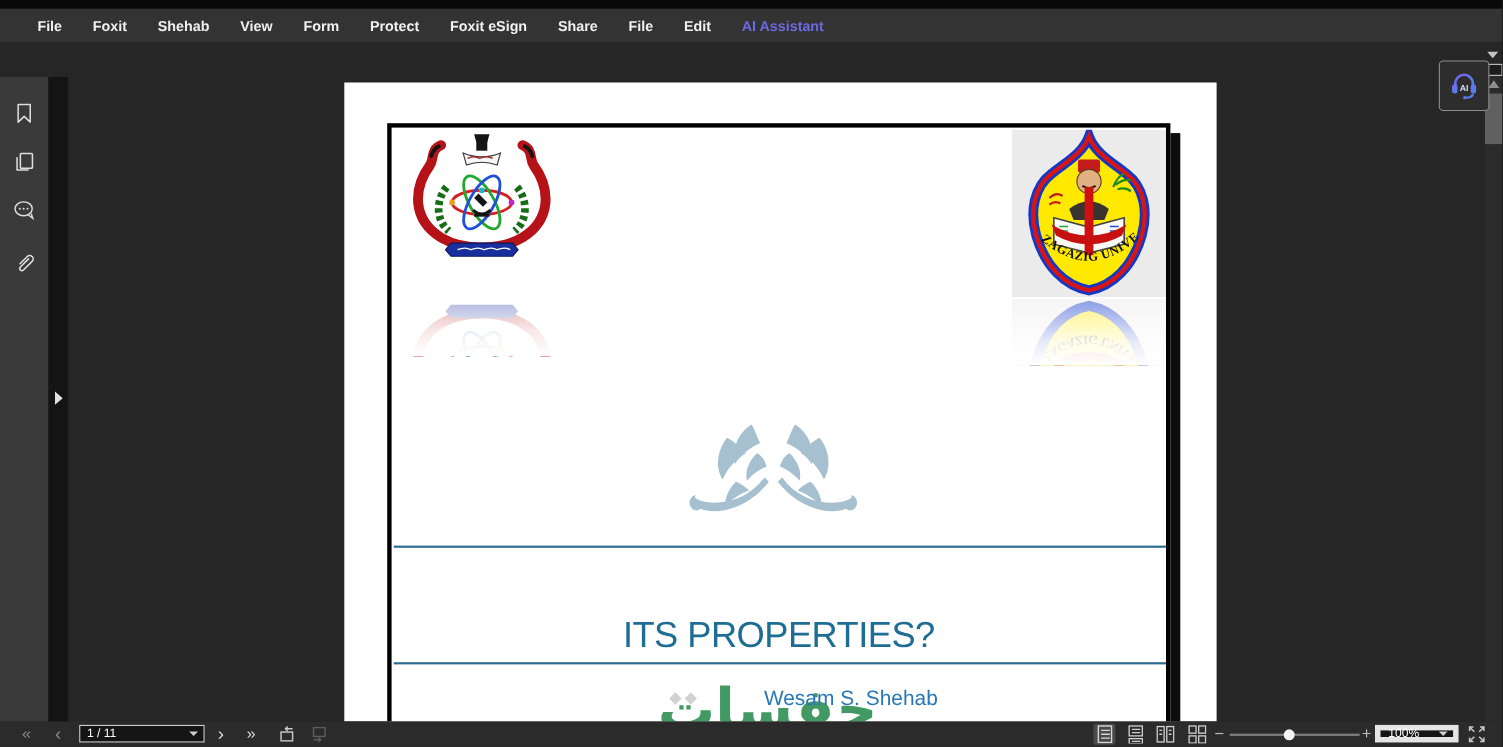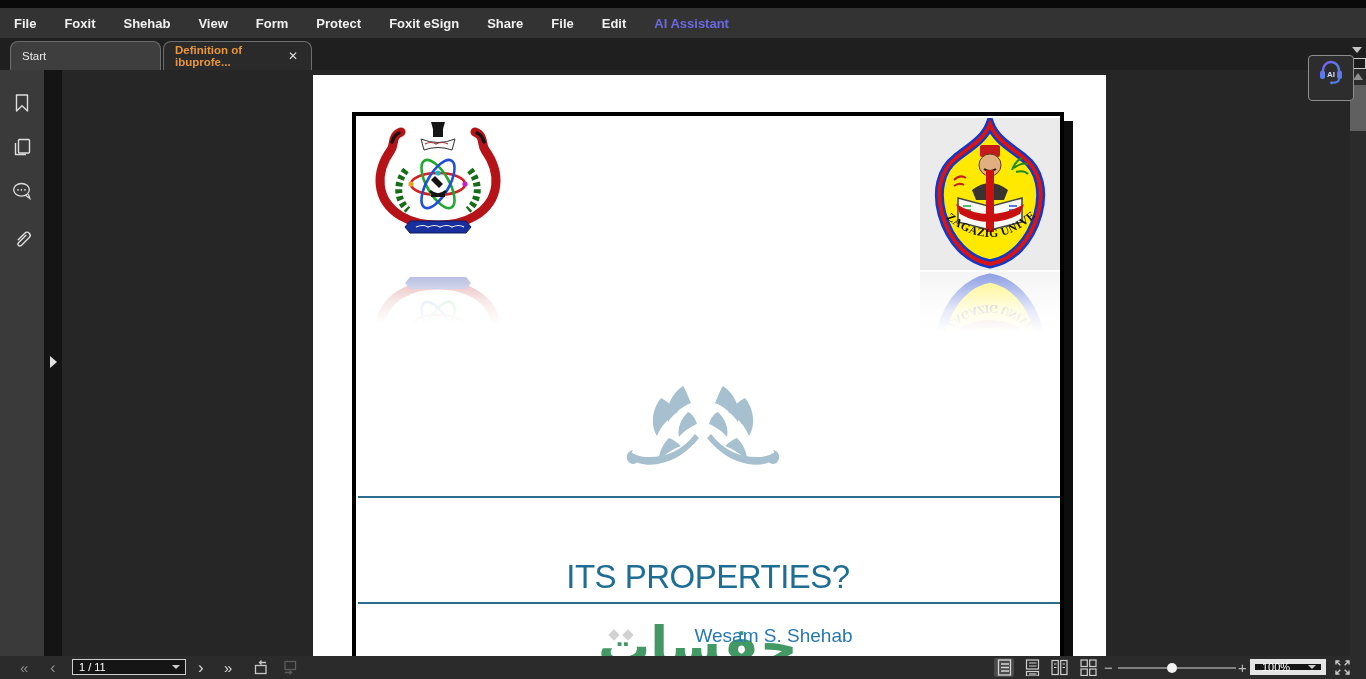--- a/index.html
+++ b/index.html
@@ -2,21 +2,21 @@
 <html><head>
 <meta charset="utf-8">
 <style>
   html,body{margin:0;padding:0;background:#111;}
   #app{position:relative;width:1366px;height:679px;background:#262626;overflow:hidden;
        font-family:"Liberation Sans",sans-serif;-webkit-font-smoothing:antialiased;}
   
   .top-strip{position:absolute;left:0;top:0;width:1366px;height:8px;background:#0a0a0a;}
   
   .menubar{position:absolute;left:0;top:8px;width:1366px;height:30px;background:#333333;
-           display:flex;align-items:center;box-sizing:border-box;}
+           display:flex;align-items:center;padding-left:20px;box-sizing:border-box;}
   .menu-item{color:#f1f1f1;font-size:13px;font-weight:bold;padding:0 14px;white-space:nowrap;cursor:default;}
   .menu-item.ai{color:#6a6ae4;}
   
   .tabbar{position:absolute;left:0;top:38px;width:1366px;height:32px;background:#1f1f1f;}
   .tab{position:absolute;top:3px;height:29px;box-sizing:border-box;border:1px solid #6d6d6d;border-bottom:none;
        border-radius:8px 8px 0 0;display:flex;align-items:center;font-size:11.5px;padding:0 11px;cursor:default;}
   .tab-start{left:10px;width:151px;background:#3e3e3e;color:#e9e9e9;}
   .tab-doc{left:163px;width:149px;background:#2a2a2a;color:#e8963f;font-weight:bold;}
   .tab-close{margin-left:auto;color:#dcdcdc;font-weight:normal;font-size:12px;padding:0 2px;}
   
@@ -50,21 +50,21 @@
   .title-l1{top:392px;}
   .title-l2{top:438px;}
   .watermark{position:absolute;left:242px;top:500px;font-size:52px;line-height:60px;color:#15803d;
              font-family:"DejaVu Sans",sans-serif;font-weight:bold;opacity:.8;}
   .wm-dot{position:absolute;width:8px;height:8px;background:#c6c6c6;transform:rotate(45deg);opacity:.8;}
   .wm-dot1{left:254px;top:515px;}
   .wm-dot2{left:268px;top:515px;}
   .slide-author{position:absolute;left:0;width:835px;top:509px;text-align:center;color:#2878b4;font-size:19px;}
   
   .ai-fab{position:absolute;left:1308px;top:55px;width:44px;height:44px;background:#2d2d2d;
-          border:1px solid #8d8d8d;border-radius:4px;display:flex;justify-content:center;z-index:30;}
+          border:1px solid #8d8d8d;border-radius:4px;display:flex;align-items:center;justify-content:center;z-index:30;}
   .collapse-arrow{position:absolute;left:1352px;top:47px;width:0;height:0;z-index:30;
                   border-top:6px solid #c4c4c4;border-left:5px solid transparent;border-right:5px solid transparent;}
   
   .scrollbar{position:absolute;left:1350px;top:58px;width:16px;height:598px;background:#2b2b2b;}
   .scroll-top-btn{position:absolute;left:0;top:0;width:16px;height:11px;box-sizing:border-box;
                   border:1px solid #c9c9c9;background:#1c1c1c;}
   .scroll-up{position:absolute;left:3px;top:15px;width:0;height:0;
              border-bottom:7px solid #8f8f8f;border-left:5px solid transparent;border-right:5px solid transparent;}
   .scroll-thumb{position:absolute;left:0;top:27px;width:16px;height:46px;background:#606060;}
   
@@ -105,29 +105,20 @@
     <span class="menu-item">View</span>
     <span class="menu-item">Form</span>
     <span class="menu-item">Protect</span>
     <span class="menu-item">Foxit eSign</span>
     <span class="menu-item">Share</span>
     <span class="menu-item">File</span>
     <span class="menu-item">Edit</span>
     <span class="menu-item ai">AI Assistant</span>
   </nav>
 
-  <div class="tabbar">
-    <div class="tab tab-start">
-      <span>Start</span>
-    </div>
-    <div class="tab tab-doc">
-      <span>Definition of ibuprofe...</span>
-      <span class="tab-close">✕</span>
-    </div>
-  </div>
 
   <div class="sidebar">
     <span class="side-icon" style="top:22px">
       <svg width="22" height="22" viewBox="0 0 22 22" fill="none" stroke="#dedede" stroke-width="1.4" stroke-linejoin="round">
         <path d="M5.5 3h11v16l-5.5-5.2L5.5 19z"></path>
       </svg>
     </span>
     <span class="side-icon" style="top:66px">
       <svg width="22" height="22" viewBox="0 0 22 22" fill="none" stroke="#dedede" stroke-width="1.4" stroke-linejoin="round">
         <rect x="7.5" y="3.5" width="11" height="13.5" rx="1"></rect>

